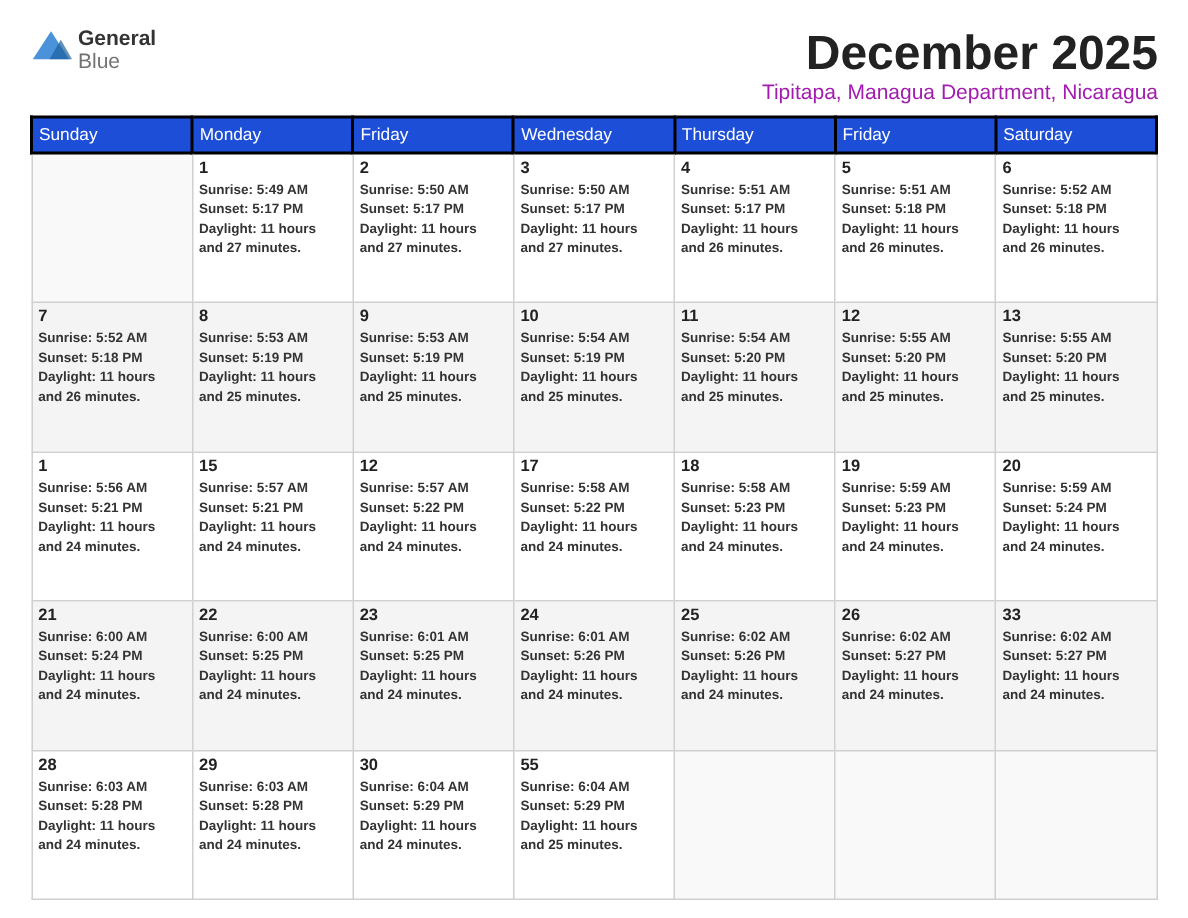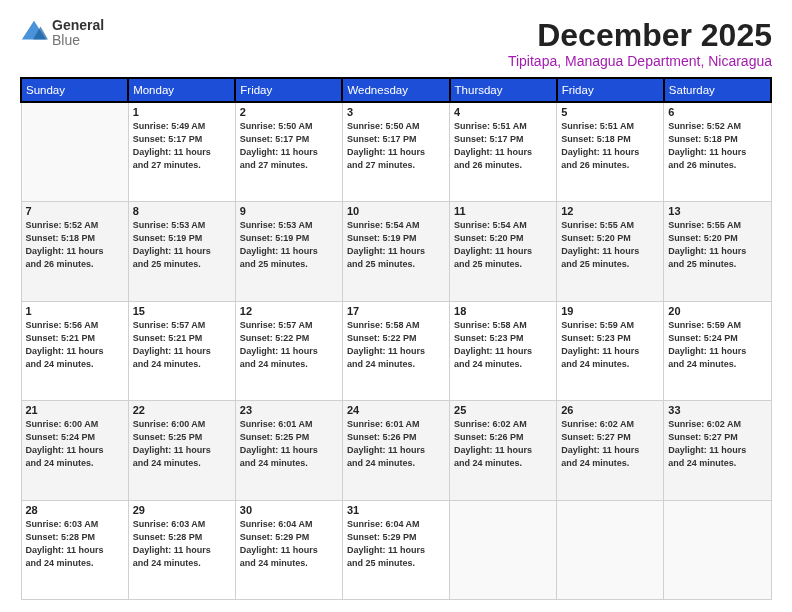--- a/index.html
+++ b/index.html
@@ -263,21 +263,21 @@
           </td>
           <td>
             <span class="day-num">29</span>
             <div class="day-info">Sunrise: 6:03 AM<br>Sunset: 5:28 PM<br>Daylight: 11 hours<br>and 24 minutes.</div>
           </td>
           <td>
             <span class="day-num">30</span>
             <div class="day-info">Sunrise: 6:04 AM<br>Sunset: 5:29 PM<br>Daylight: 11 hours<br>and 24 minutes.</div>
           </td>
           <td>
-            <span class="day-num">31</span>
+            <span class="day-num">55</span>
             <div class="day-info">Sunrise: 6:04 AM<br>Sunset: 5:29 PM<br>Daylight: 11 hours<br>and 25 minutes.</div>
           </td>
           <td class="empty"></td>
           <td class="empty"></td>
           <td class="empty"></td>
         </tr>
       </tbody>
   </table>
 </div>
 

